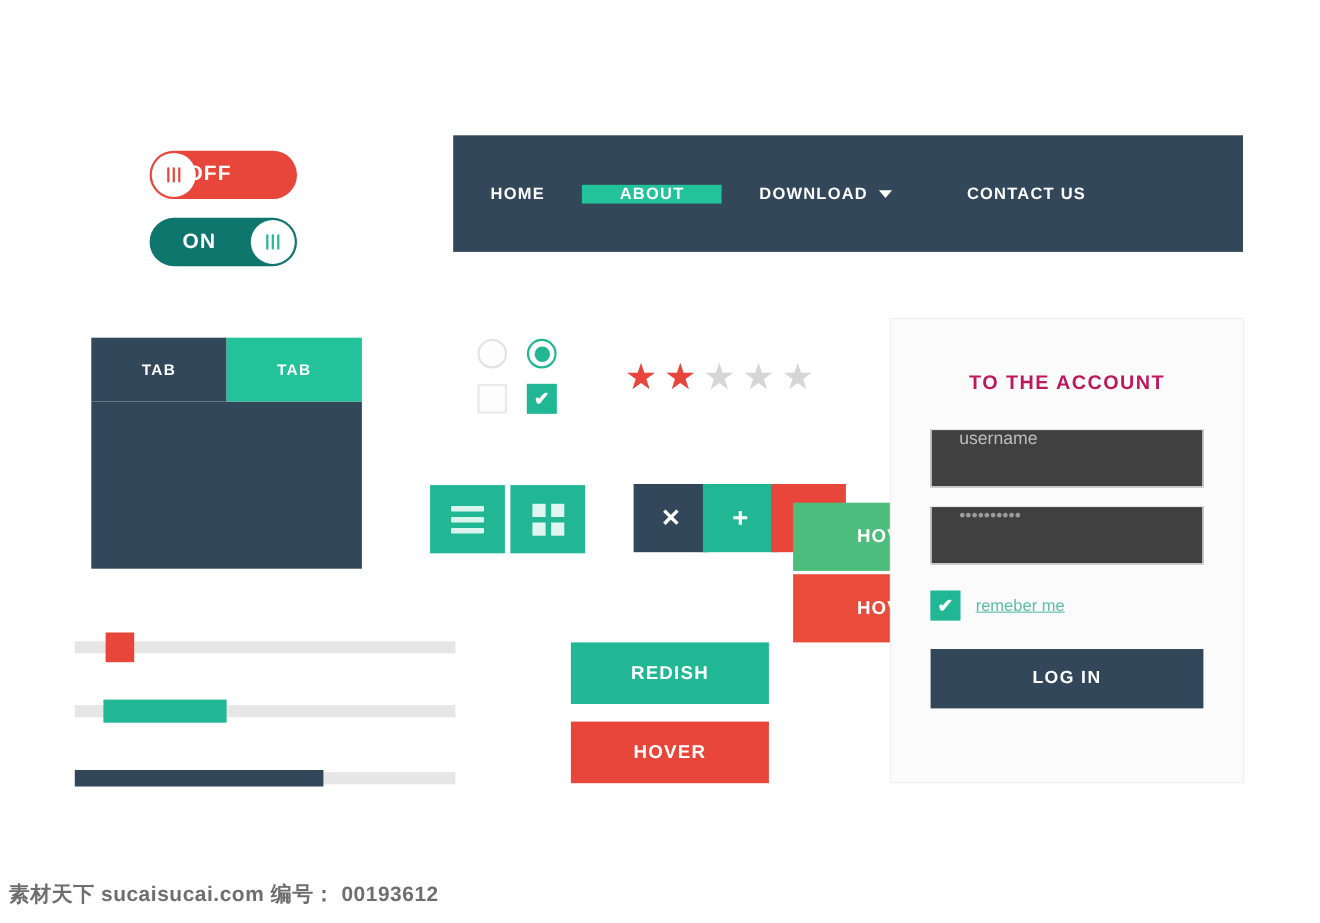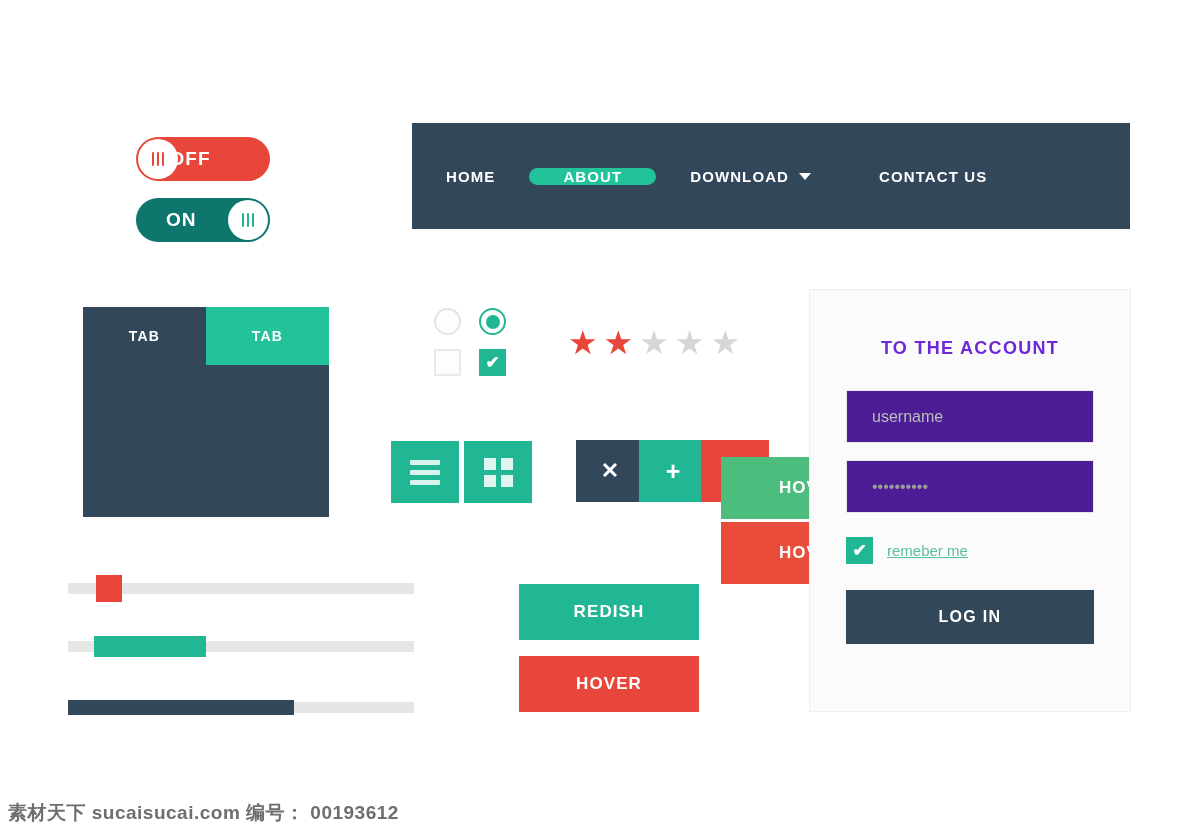--- a/index.html
+++ b/index.html
@@ -37,21 +37,21 @@
   
   #navbar {
     position: absolute; left: 412px; top: 123px; width: 718px; height: 106px;
     background: #33475b; display: flex; align-items: center;
   }
   .nav-item {
     display: flex; align-items: center; justify-content: center;
     color: #ffffff; font-size: 15px; font-weight: bold; letter-spacing: 1.1px;
     padding: 0 34px; gap: 10px; white-space: nowrap;
   }
-  .nav-item.active { background: #22c29b; border-radius: 10px; }
+  .nav-item.active { background: #22c29b; }
   .caret {
     width: 0; height: 0; border-left: 6px solid transparent;
     border-right: 6px solid transparent; border-top: 7px solid #ffffff;
     display: inline-block;
   }
 
   
   #tabpanel { position: absolute; left: 83px; top: 307px; width: 246px; height: 210px; }
   .tab-row { display: flex; height: 58px; }
   .tab {
@@ -139,26 +139,26 @@
   }
   #btn-redish { left: 519px; top: 584px; background: #22b794; }
   #btn-green  { left: 519px; top: 656px; background: #e8463a; }
 
   
   #login-card {
     position: absolute; left: 809px; top: 289px; width: 322px; height: 423px;
     background: #fbfbfb; border: 1px solid #eeeeee;
   }
   #login-title {
-    text-align: center; color: #6d28d9; font-size: 18px; font-weight: bold;
+    text-align: center; color: #be185d; font-size: 18px; font-weight: bold;
     letter-spacing: 1.3px; margin-top: 48px;
   }
   .field {
-    margin: 0 36px; height: 53px; display: flex; align-items: center;
-    background: #4c1d95; border: 1px solid #e8e8e8;
+    margin: 0 36px; height: 53px; display: flex; align-items: flex-start;
+    background: #404040; border: 1px solid #e8e8e8;
   }
   #field-username { margin-top: 31px; }
   #field-password { margin-top: 17px; }
   .field-bar { width: 7px; flex: 0 0 7px; }
   #field-username .field-bar { background: #22b794; }
   #field-password .field-bar { background: #e0563f; }
   .field-input {
     flex: 1; border: none; outline: none; background: transparent;
     padding: 0 18px; font-family: "Liberation Sans", sans-serif;
     font-size: 16px; color: #9b9b9b;

